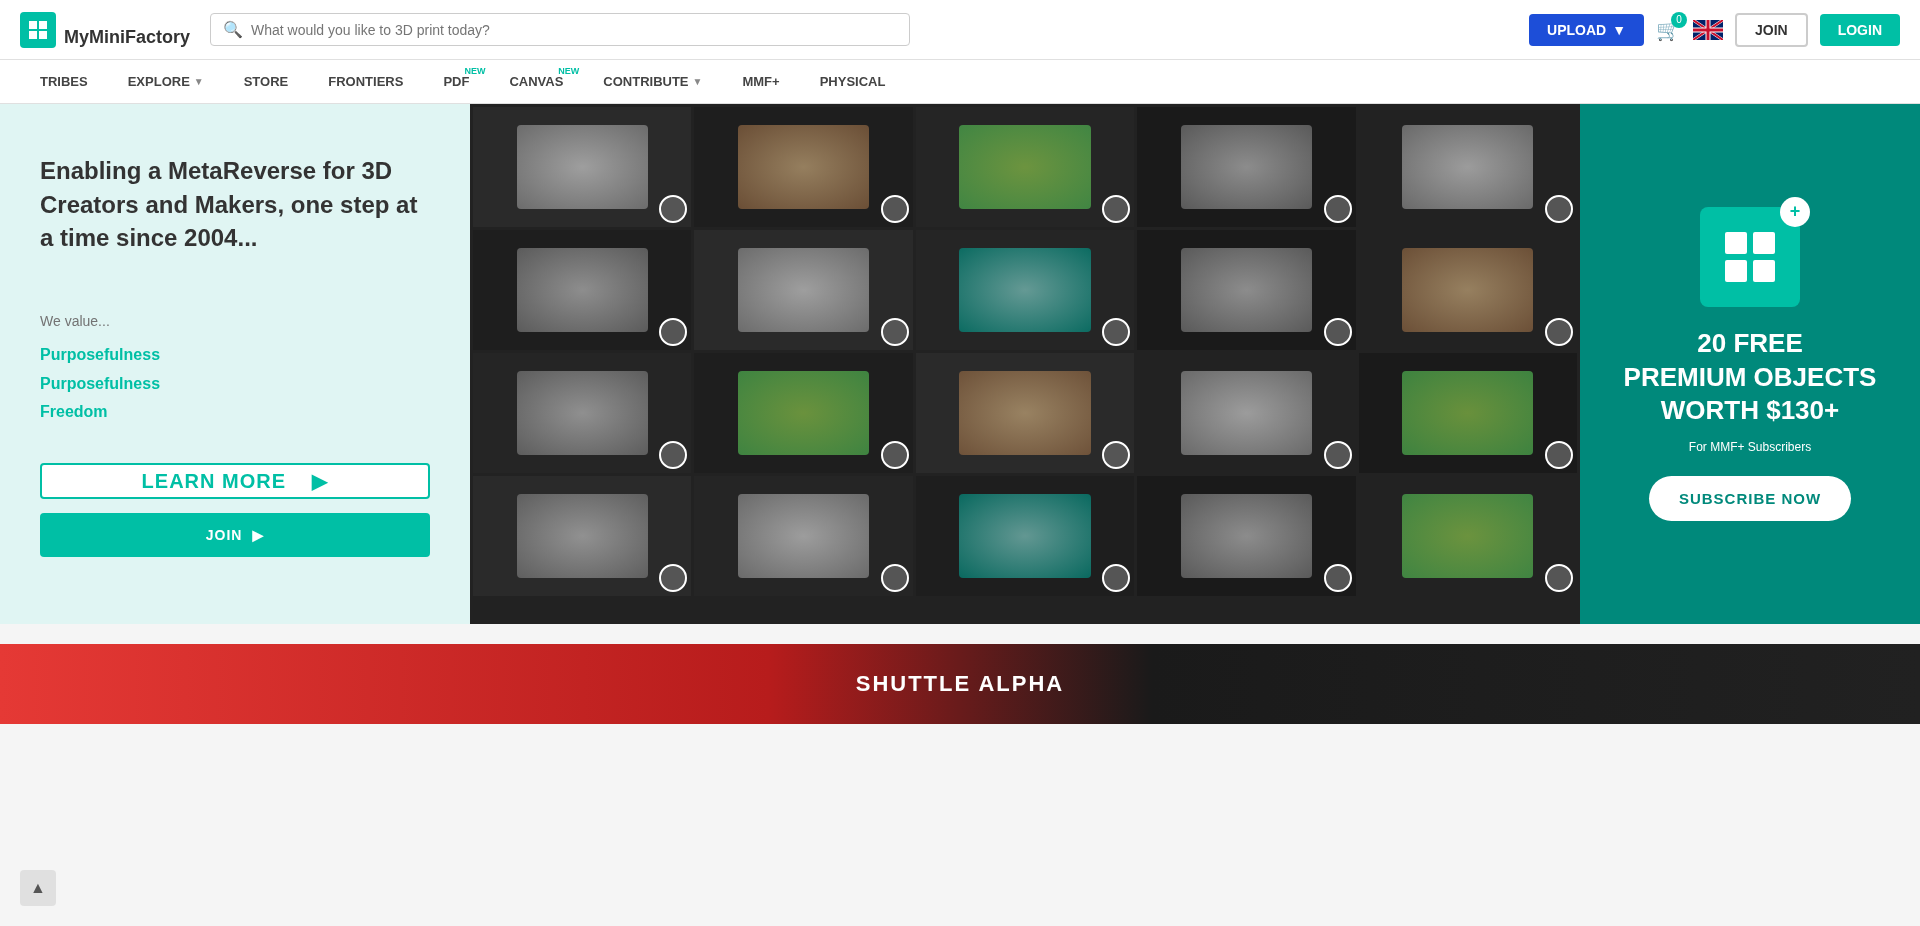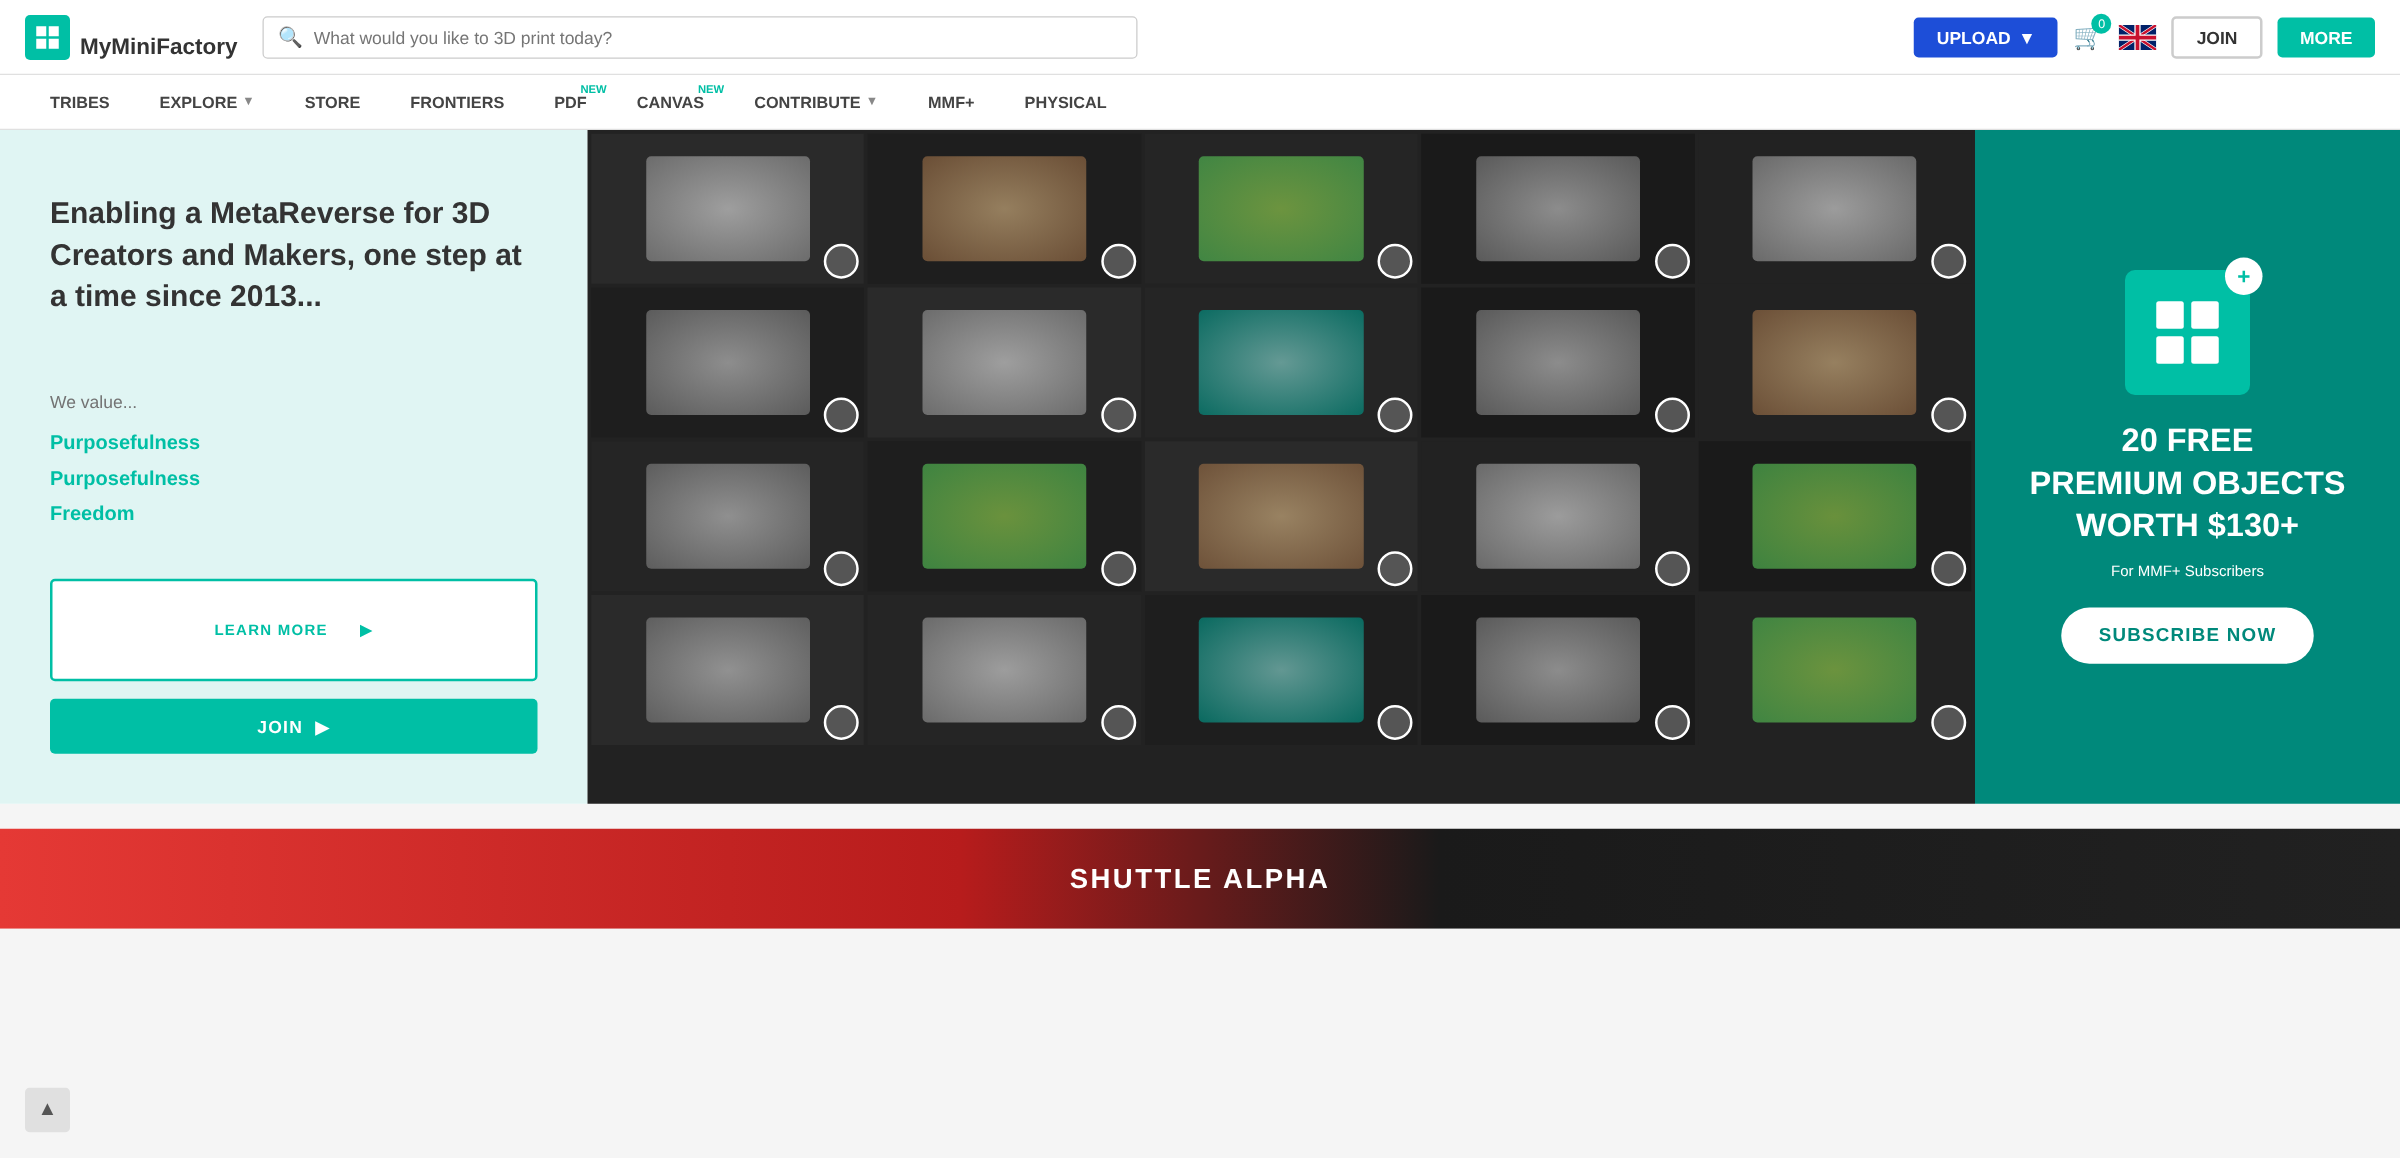--- a/index.html
+++ b/index.html
@@ -192,23 +192,23 @@
     .values-list li {
       color: #00bfa5;
       font-size: 16px;
       font-weight: 600;
       line-height: 1.8;
     }
     .btn-learn-more {
       background: #fff;
       color: #00bfa5;
       border: 2px solid #00bfa5;
-      padding: 32px 24px;
-      border-radius: 4px;
-      font-size: 12px;
+      padding: 4px 24px;
+      border-radius: 4px;
+      font-size: 20px;
       font-weight: bold;
       cursor: pointer;
       display: flex;
       align-items: center;
       justify-content: center;
       gap: 26px;
       margin-bottom: 14px;
       text-transform: uppercase;
       letter-spacing: 1px;
     }
@@ -435,21 +435,21 @@
       <svg width="30" height="20" viewBox="0 0 60 40">
         <rect width="60" height="40" fill="#012169"></rect>
         <path d="M0,0 L60,40 M60,0 L0,40" stroke="white" stroke-width="6"></path>
         <path d="M0,0 L60,40 M60,0 L0,40" stroke="#C8102E" stroke-width="4"></path>
         <path d="M30,0 L30,40 M0,20 L60,20" stroke="white" stroke-width="10"></path>
         <path d="M30,0 L30,40 M0,20 L60,20" stroke="#C8102E" stroke-width="6"></path>
       </svg>
     </div>
 
     <button class="btn-join">JOIN</button>
-    <button class="btn-login">MORE</button>
+    <button class="btn-login">LOGIN</button>
   </div>
 </header>
 
 <nav class="nav-bar">
   <div class="nav-item">
     <span>TRIBES</span>
   </div>
   <div class="nav-item">
     <span>EXPLORE</span>
     <span class="nav-chevron">▼</span>
@@ -476,21 +476,21 @@
     <span>MMF+</span>
   </div>
   <div class="nav-item">
     <span>PHYSICAL</span>
   </div>
 </nav>
 
 <div class="main-content">
 
   <div class="left-panel">
-    <h1>Enabling a MetaReverse for 3D Creators and Makers, one step at a time since 2013...</h1>
+    <h1>Enabling a MetaReverse for 3D Creators and Makers, one step at a time since 2004...</h1>
     <p class="we-value">We value...</p>
     <ul class="values-list">
       <li>Purposefulness</li>
       <li>Purposefulness</li>
       <li>Freedom</li>
     </ul>
     <button class="btn-learn-more">
       <span>LEARN MORE</span>
       <span>▶</span>
     </button>

